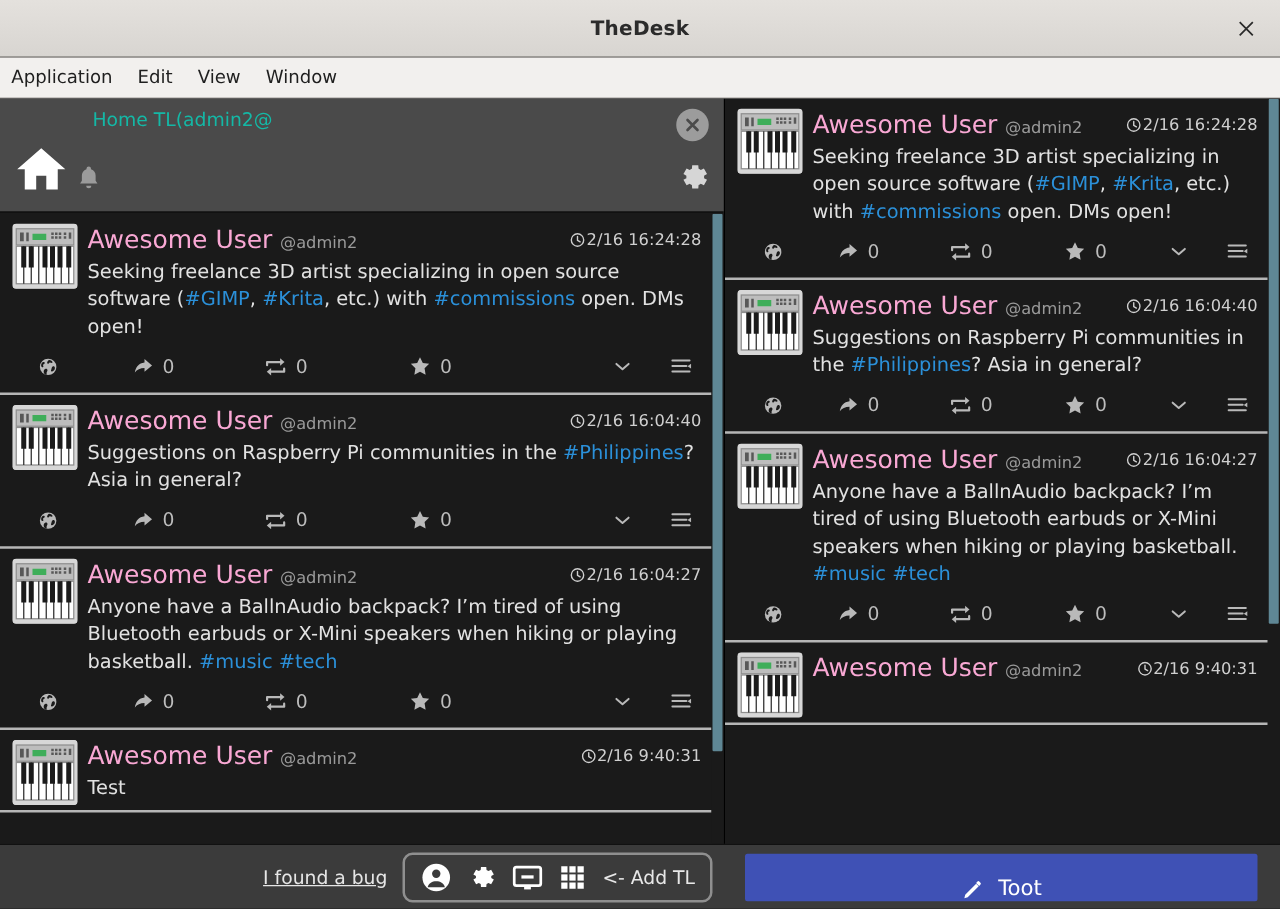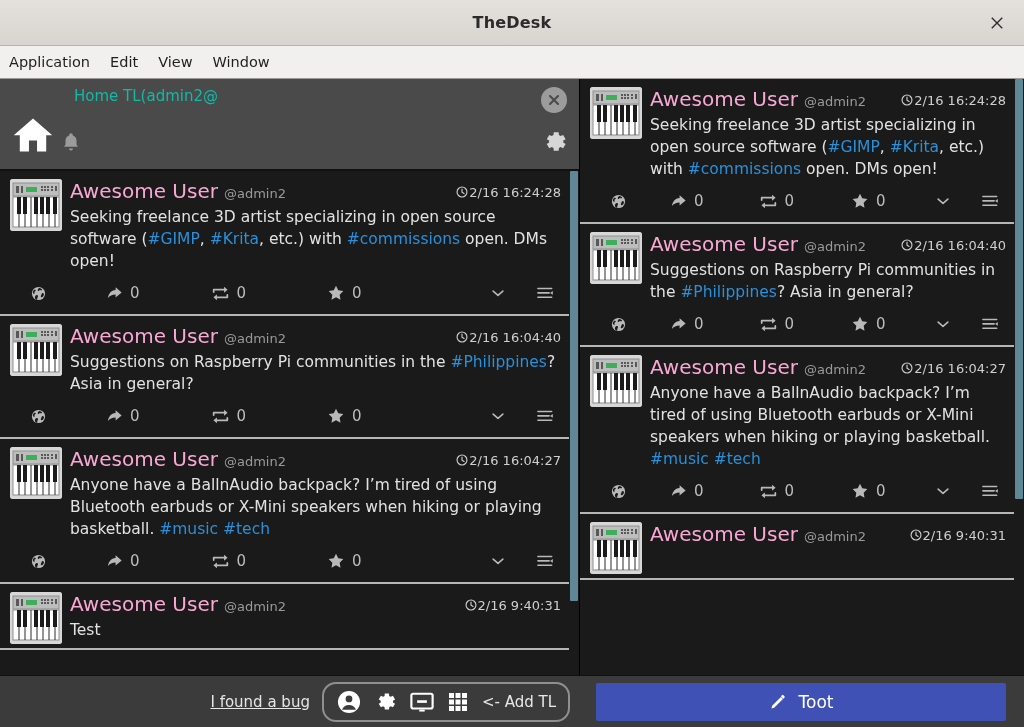--- a/index.html
+++ b/index.html
@@ -137,30 +137,30 @@
   }
   .bb-left {
     width: 580px; flex: 0 0 580px; display: flex; align-items: center;
     justify-content: flex-end; padding-right: 18px; gap: 12px; margin-left: 8px;
   }
   .bug-link {
     font-size: 15px; color: #e6e6e6; text-decoration: underline; cursor: pointer; white-space: nowrap;
   }
   .addtl-group {
     display: flex; align-items: center; gap: 10px;
-    border: 2px solid #8f8f8f; border-radius: 14px;
+    border: 2px solid #8f8f8f; border-radius: 8px;
     padding: 0 12px; height: 40px;
   }
   .addtl-group .gi { cursor: pointer; display: flex; align-items: center; }
   .addtl-label { font-size: 15px; color: #e8e8e8; white-space: nowrap; margin-left: 2px; }
 
   .bb-right { flex: 1 1 auto; display: flex; align-items: center; padding: 0 18px 0 8px; }
   .toot-btn {
     width: 100%; height: 38px; background: #3f51b5; border: none; border-radius: 2px;
-    color: #ffffff; font-size: 17px; display: flex; align-items: center; justify-content: center;
+    color: #ffffff; font-size: 17px; display: flex; align-items: flex-end; justify-content: center;
     gap: 12px; cursor: pointer; font-family: "DejaVu Sans", sans-serif;
   }
   .toot-btn svg { width: 18px; height: 18px; }
 </style>
 </head>
 <body>
 
 <div class="window">
 
   <div class="titlebar">

